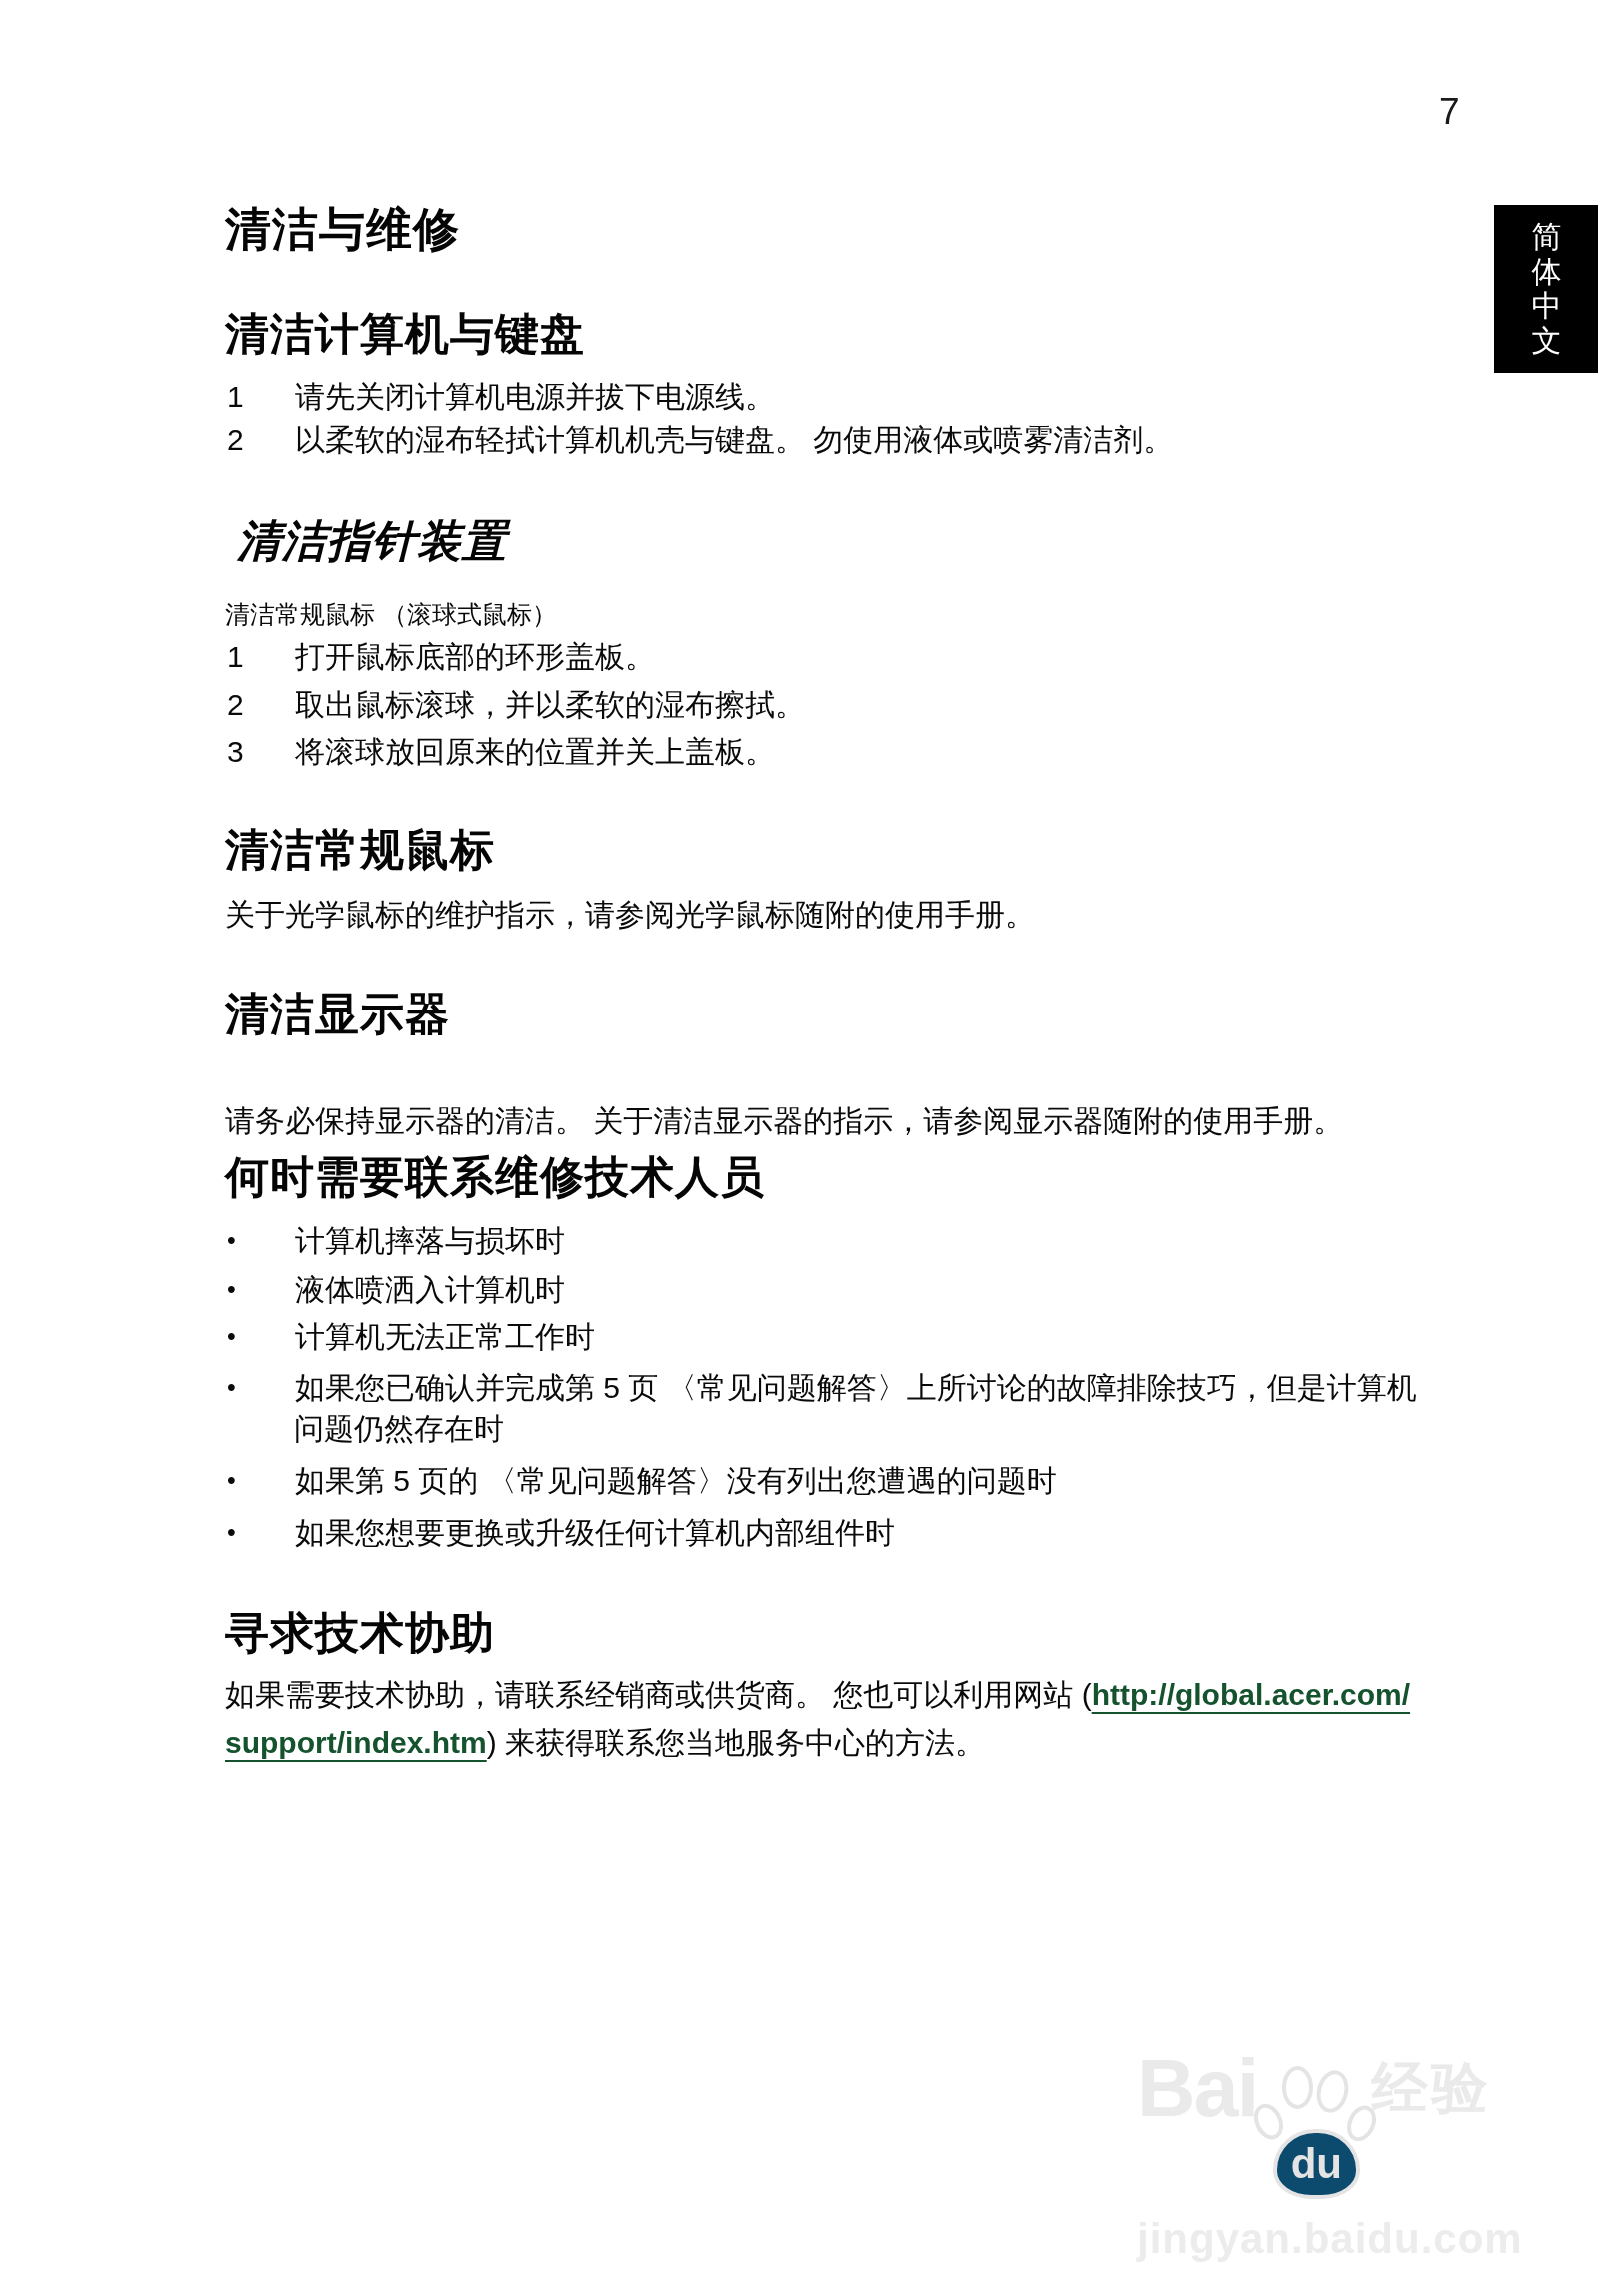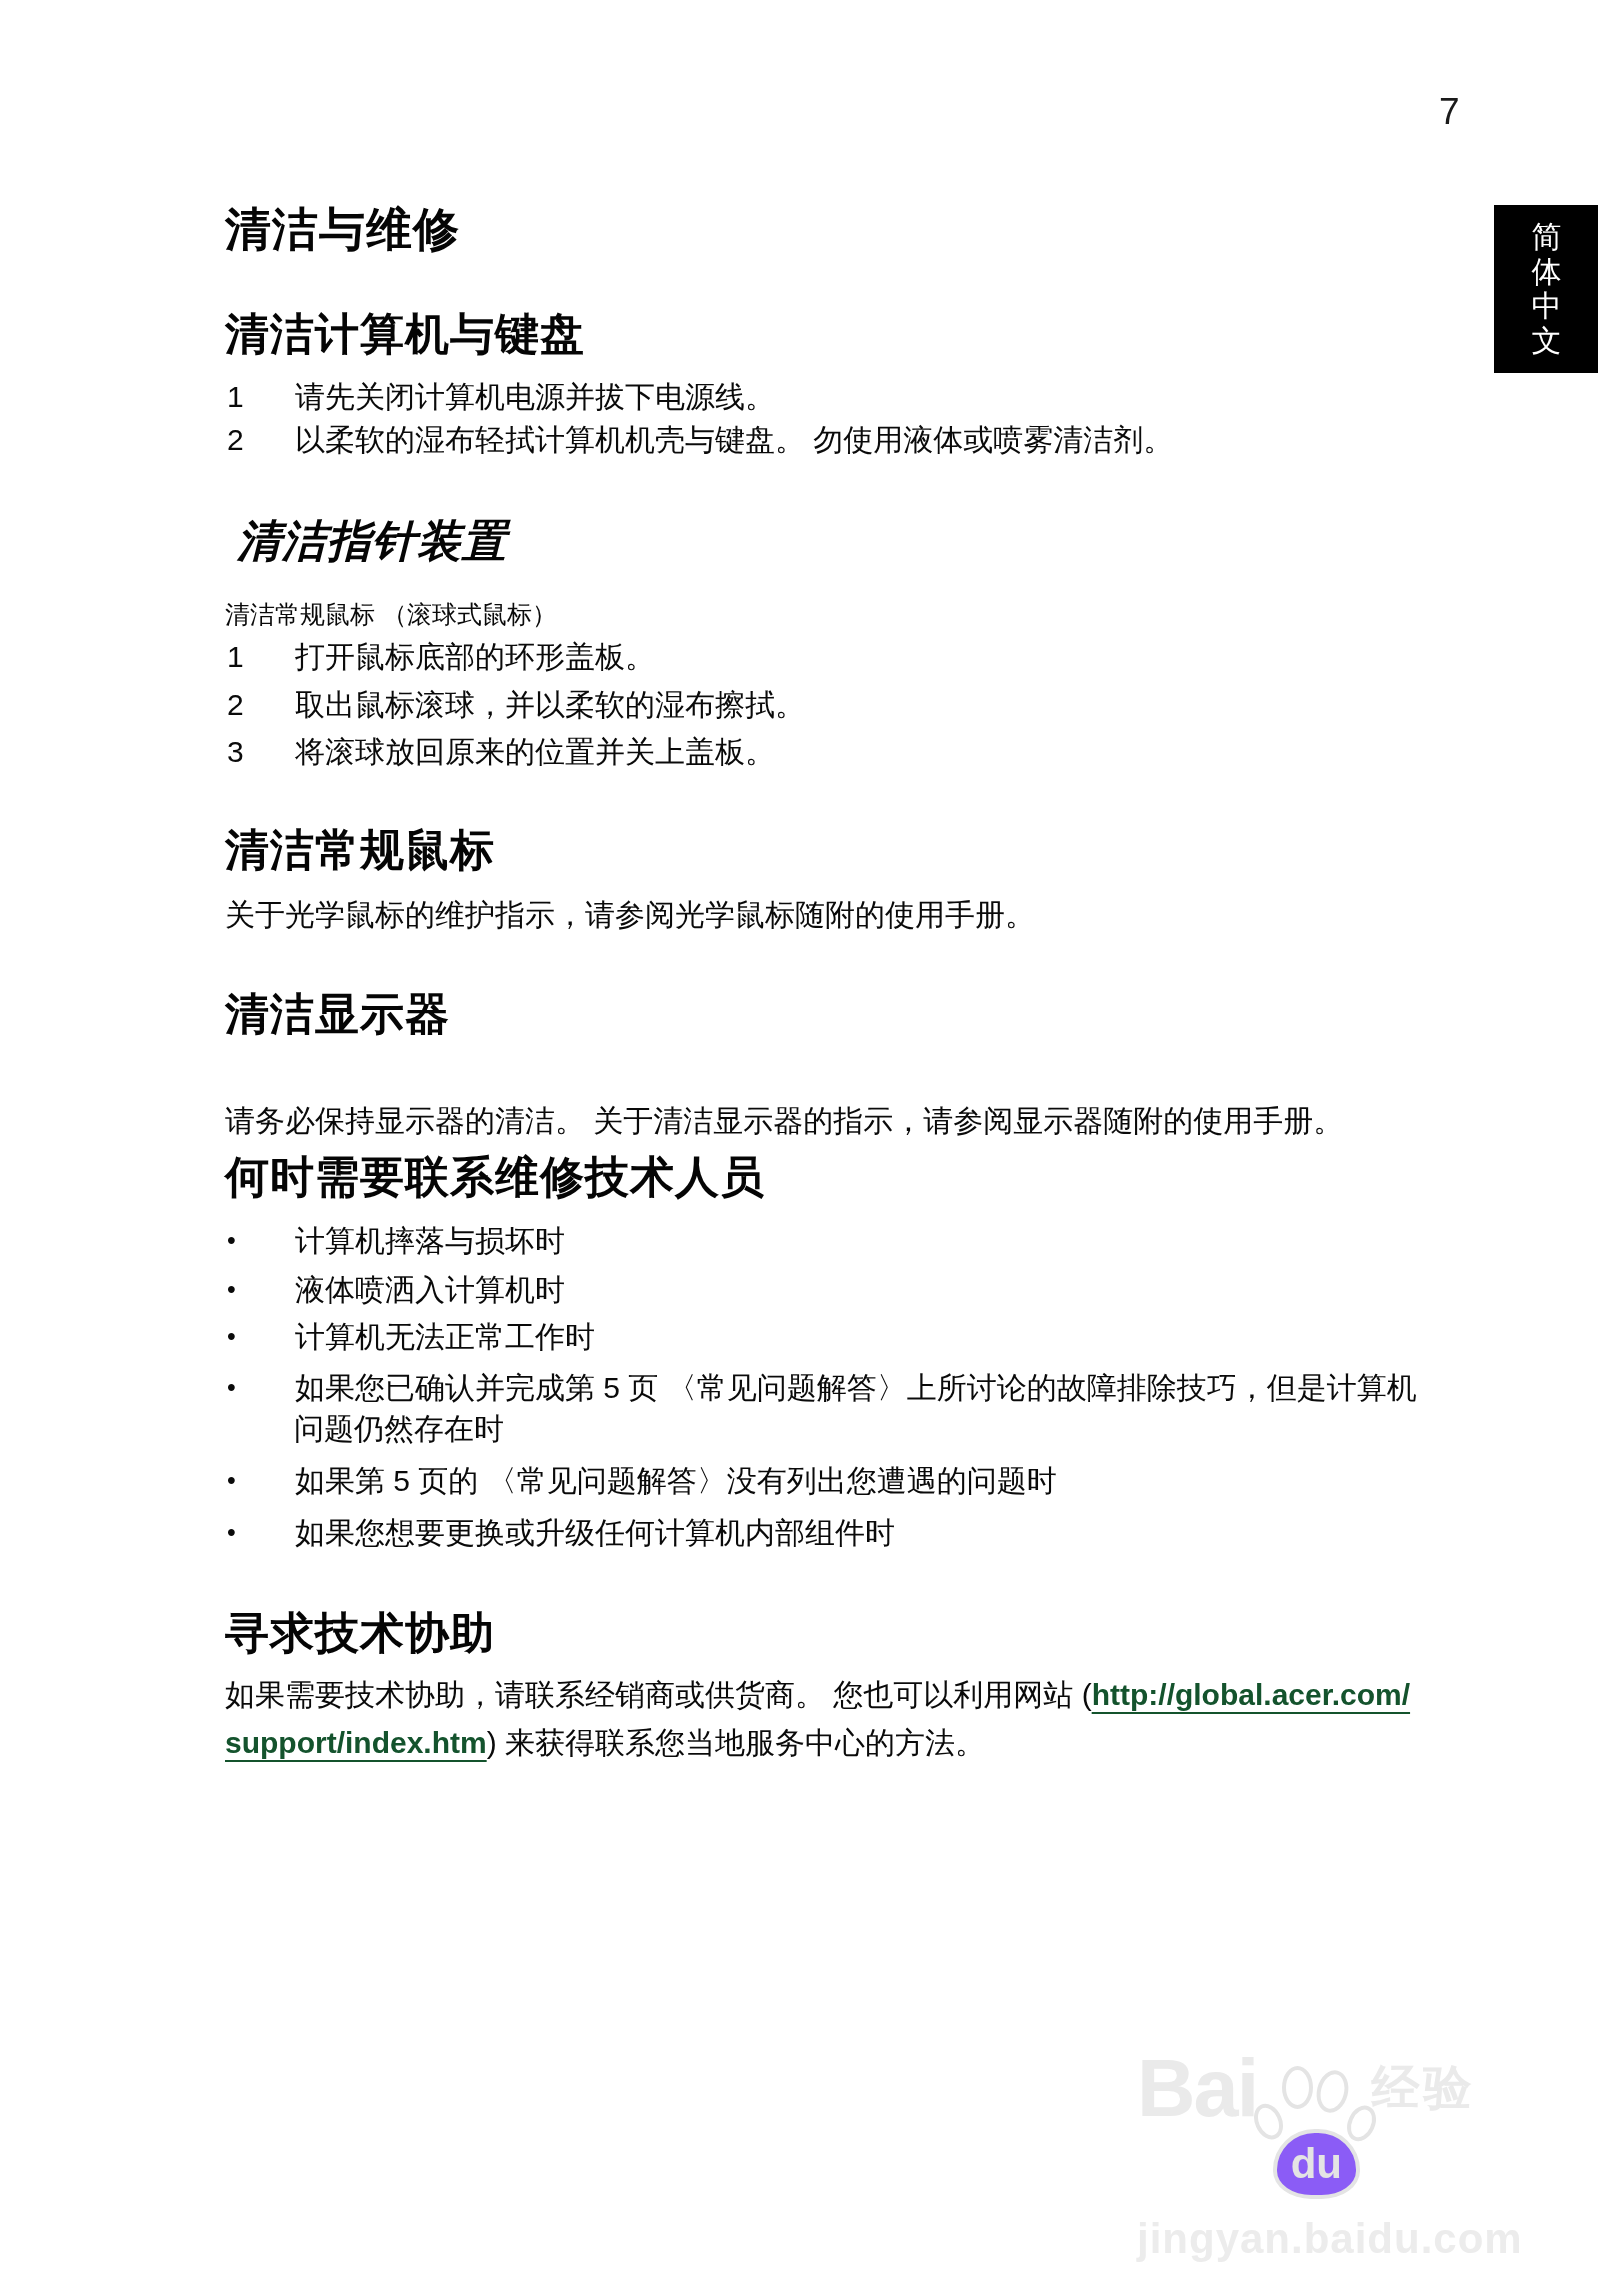--- a/index.html
+++ b/index.html
@@ -25,30 +25,30 @@
   .body-t{font-size:30px;color:#0a0a0a;}
   .sub-t{font-size:25px;color:#0a0a0a;}
   .row{display:flex;}
   .mark{display:inline-block;width:68px;flex:0 0 68px;}
   .bullet-mark{display:inline-block;width:68px;flex:0 0 68px;font-size:25px;padding-top:2.9px;}
   .lnk{text-decoration:underline;text-decoration-thickness:1.9px;text-underline-offset:6.8px;color:#14532d;font-weight:bold;}
   
   .wm{left:1137px;top:2053px;color:#e9e9e9;}
   .wm-row{display:flex;align-items:flex-start;}
   .wm-bai{font-size:81px;font-weight:700;line-height:71px;letter-spacing:-1.9px;color:#eaeaea;}
-  .wm-cn{font-size:48px;font-weight:600;line-height:70px;letter-spacing:3.9px;color:#eaeaea;margin-left:3.9px;}
+  .wm-cn{font-size:56px;font-weight:600;line-height:70px;letter-spacing:3.9px;color:#eaeaea;margin-left:3.9px;}
   .paw{position:relative;width:118px;height:145px;margin:0 -5.8px 0 -1.9px;top:5.8px;}
   .toe{position:absolute;background:#fff;border:4.8px solid #e4e4e4;border-radius:50%;}
   .toe-a{width:19.3px;height:29px;left:0px;top:44px;transform:rotate(-24deg);}
   .toe-b{width:23px;height:35px;left:27px;top:7.7px;}
   .toe-c{width:23px;height:35px;left:62px;top:11.6px;transform:rotate(14deg);}
   .toe-d{width:19.3px;height:29px;left:93px;top:46px;transform:rotate(24deg);}
   .pad{
     position:absolute;left:17.4px;top:70px;width:79px;height:62px;
-    background:#8b5cf6;border:4.8px solid #e4e4e4;
+    background:#0c4a6e;border:4.8px solid #e4e4e4;
     border-radius:48% 48% 44% 44% / 58% 58% 40% 40%;
     display:flex;align-items:center;justify-content:center;
   }
   .pad span{font-size:42px;font-weight:700;color:#e4e4e4;line-height:1;}
   .wm-site{font-size:42px;font-weight:600;letter-spacing:1px;color:#ececec;margin-top:15.4px;}
 </style>
 </head>
 <body>
 
 <div class="page">

